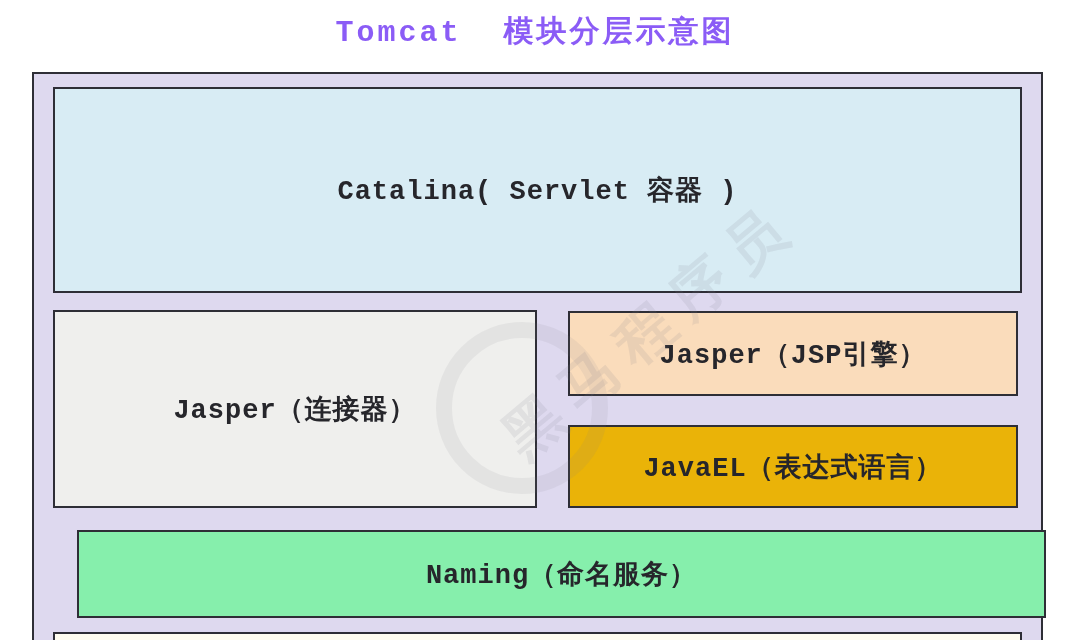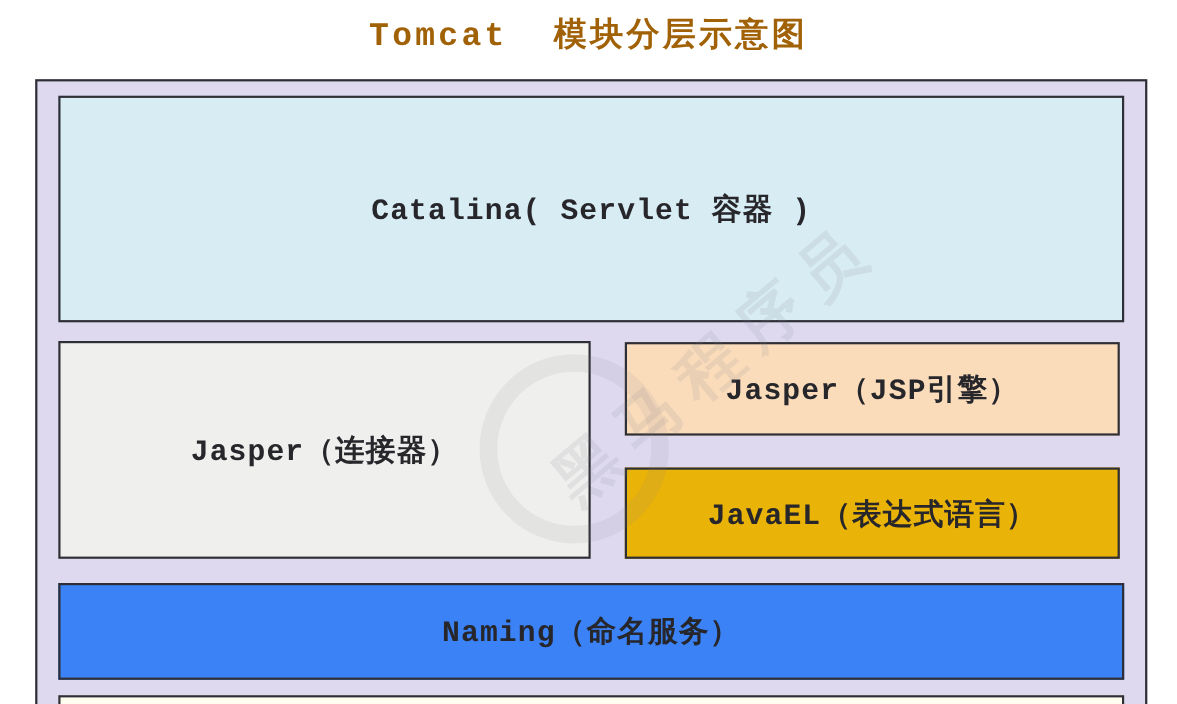--- a/index.html
+++ b/index.html
@@ -13,21 +13,21 @@
     font-family: "Liberation Mono", "DejaVu Sans Mono", monospace;
   }
   .title {
     position: absolute;
     left: 0; top: 11px;
     width: 100%;
     text-align: center;
     font-size: 30px;
     font-weight: bold;
     letter-spacing: 3px;
-    color: #a16207;
+    color: #8b5cf6;
     white-space: pre;
   }
   .container {
     position: absolute;
     left: 32px; top: 72px;
     width: 1007px; height: 640px; 
     background: #ded9ef;
     border: 2px solid #2e2e36;
   }
   .block {
@@ -90,21 +90,21 @@
     </div>
 
     <div class="block jasper" style="background: rgb(250, 220, 187);">
       <span>Jasper（JSP引擎）</span>
     </div>
 
     <div class="block javael" style="background: #eab308;">
       <span>JavaEL（表达式语言）</span>
     </div>
 
-    <div class="block naming" style="background: #3b82f6;">
+    <div class="block naming" style="background: #86efac; margin-left: 24px;">
       <span>Naming（命名服务）</span>
     </div>
 
     <div class="block partial" style="background: rgb(255, 253, 240);"></div>
 
   </div>
 
   <div class="wm-ring"></div>
   <div class="wm-text">黑马程序员</div>
 

